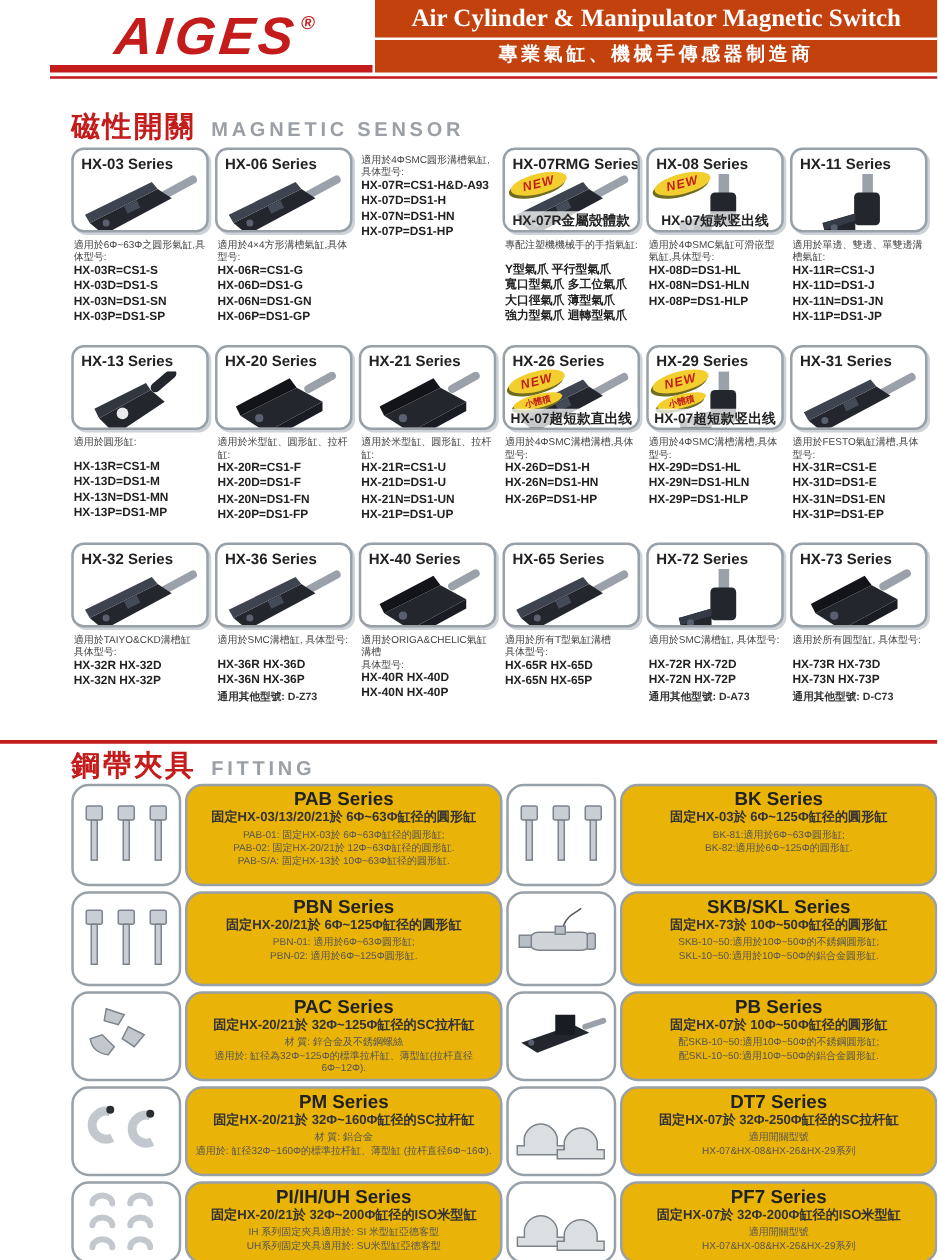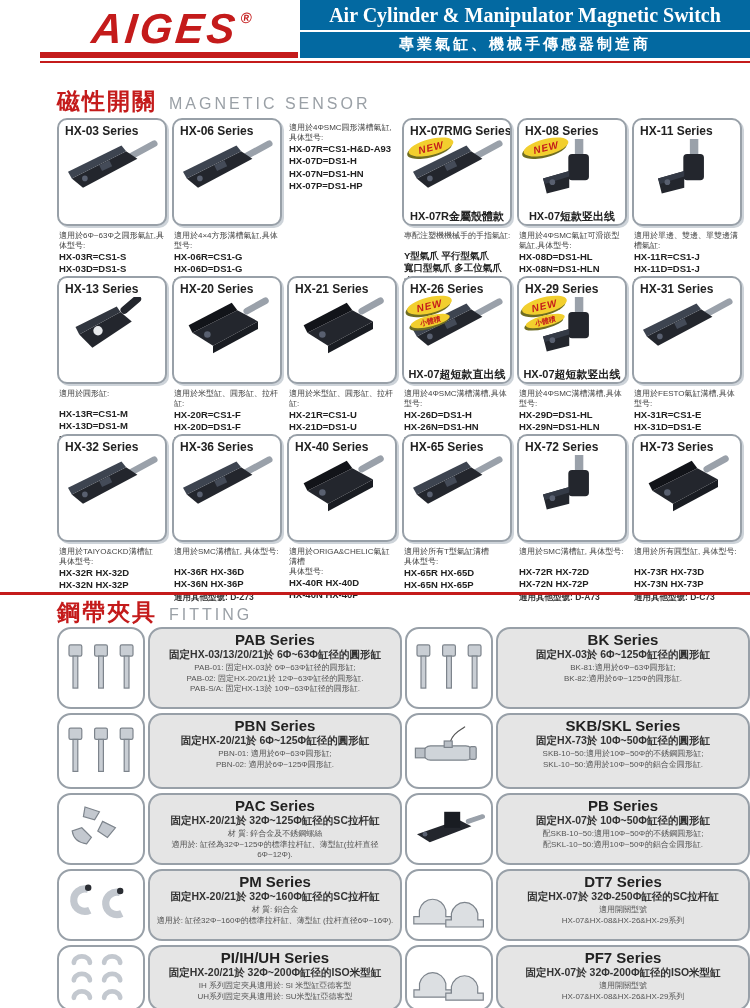--- a/index.html
+++ b/index.html
@@ -1,41 +1,41 @@
 <!DOCTYPE html>
 <html><head>
 <meta charset="utf-8">
 <style>
   html,body{margin:0;padding:0;background:#fff;}
   .page{position:relative;width:750px;height:1008px;background:#fff;overflow:hidden;
         font-family:"Liberation Sans",sans-serif;color:#222;}
 
   
-  .banner{position:absolute;left:300px;top:0;width:450px;height:58px;background:#0369a1;
+  .banner{position:absolute;left:300px;top:0;width:450px;height:58px;background:#c2410c;
           color:#fff;text-align:center;}
   .banner-en{font-family:"Liberation Serif",serif;font-weight:bold;font-size:20px;
              line-height:30px;border-bottom:2px solid #fff;white-space:nowrap;}
   .banner-zh{font-size:15px;line-height:24px;letter-spacing:3px;font-weight:bold;}
   .logo{position:absolute;left:92px;top:8px;color:#c41b1b;font-size:42px;font-weight:bold;
         font-style:italic;letter-spacing:3px;transform:skewX(-6deg);line-height:1;}
   .logo sup{font-size:15px;font-style:normal;vertical-align:20px;margin-left:2px;}
   .logo-bar{position:absolute;left:40px;top:52px;width:258px;height:6px;background:#c41b1b;}
   .header-line{position:absolute;left:40px;top:61px;width:710px;height:2px;background:#c41b1b;}
 
   
   .sec-head{margin-left:57px;height:28px;display:flex;align-items:baseline;}
   .sec-zh{color:#c41b1b;font-size:23px;font-weight:bold;letter-spacing:2px;}
-  .sec-en{color:#9aa0a6;font-size:16px;font-weight:normal;letter-spacing:3px;margin-left:12px;}
+  .sec-en{color:#9aa0a6;font-size:16px;font-weight:bold;letter-spacing:3px;margin-left:12px;}
 
   
   .sensors{position:absolute;left:0;top:86px;width:750px;}
   .sensor-grid{display:grid;grid-template-columns:repeat(6,110px);column-gap:5px;
                margin:4px 0 0 57px;}
   .cell{height:158px;}
-  .card{position:relative;height:108px;border:2px solid #98a0a8;border-radius:10px;
+  .card{position:relative;height:68px;border:2px solid #98a0a8;border-radius:10px;
         box-shadow:2px 2px 0 #cdd3d9;background:#fff;box-sizing:border-box;overflow:hidden;}
   .card-title{font-size:12px;font-weight:bold;padding:4px 0 0 6px;white-space:nowrap;}
   .card-img{position:absolute;left:4px;right:4px;top:19px;bottom:2px;width:100px;height:60px;}
   .badges{position:absolute;left:4px;top:19px;display:flex;flex-direction:column;gap:2px;
           transform:rotate(-14deg);z-index:2;}
   .badge{border-radius:50%;background:#f2cf2e;color:#c41b1b;display:flex;align-items:center;
          justify-content:center;font-weight:bold;box-shadow:-2px 2px 0 #6f6d22;}
   .badge-new{width:46px;height:16px;font-size:10px;font-style:italic;letter-spacing:1px;}
   .badge-mini{width:40px;height:11px;font-size:7px;}
   .caption{position:absolute;bottom:0;left:0;right:0;text-align:center;font-size:11px;
@@ -49,21 +49,21 @@
   .fittings{position:absolute;left:0;top:592px;width:750px;}
   .fit-divider{width:750px;height:3px;background:#c41b1b;margin-bottom:2px;}
   .fit-grid{display:grid;grid-template-columns:345px 345px;column-gap:3px;row-gap:4px;
             grid-template-rows:82px 76px 72px 72px 66px;margin:2px 0 0 57px;}
   .fit-row{display:flex;gap:3px;height:100%;}
   .fit-img{width:88px;flex:0 0 88px;border:2px solid #98a0a8;border-radius:14px;
            box-sizing:border-box;display:flex;align-items:center;justify-content:center;
            background:#fff;}
   .fit-img svg{width:80px;height:90%;}
   .fit-text{flex:1;border:2px solid #98a0a8;border-radius:14px;box-sizing:border-box;
-            padding:2px 6px 0 6px;text-align:center;background:#e5e5e5;overflow:hidden;}
+            padding:2px 6px 0 6px;text-align:center;background:#eab308;overflow:hidden;}
   .fit-title{font-size:15px;font-weight:bold;line-height:1.15;}
   .fit-sub{font-size:10.5px;font-weight:bold;color:#333;line-height:1.2;}
   .fit-lines{font-size:8px;font-weight:normal;color:#555;line-height:1.35;white-space:pre-line;
              margin-top:2px;}
   .hidden-defs{position:absolute;width:0;height:0;overflow:hidden;}
 </style>
 </head>
 <body>
 
 <svg class="hidden-defs" aria-hidden="true">

